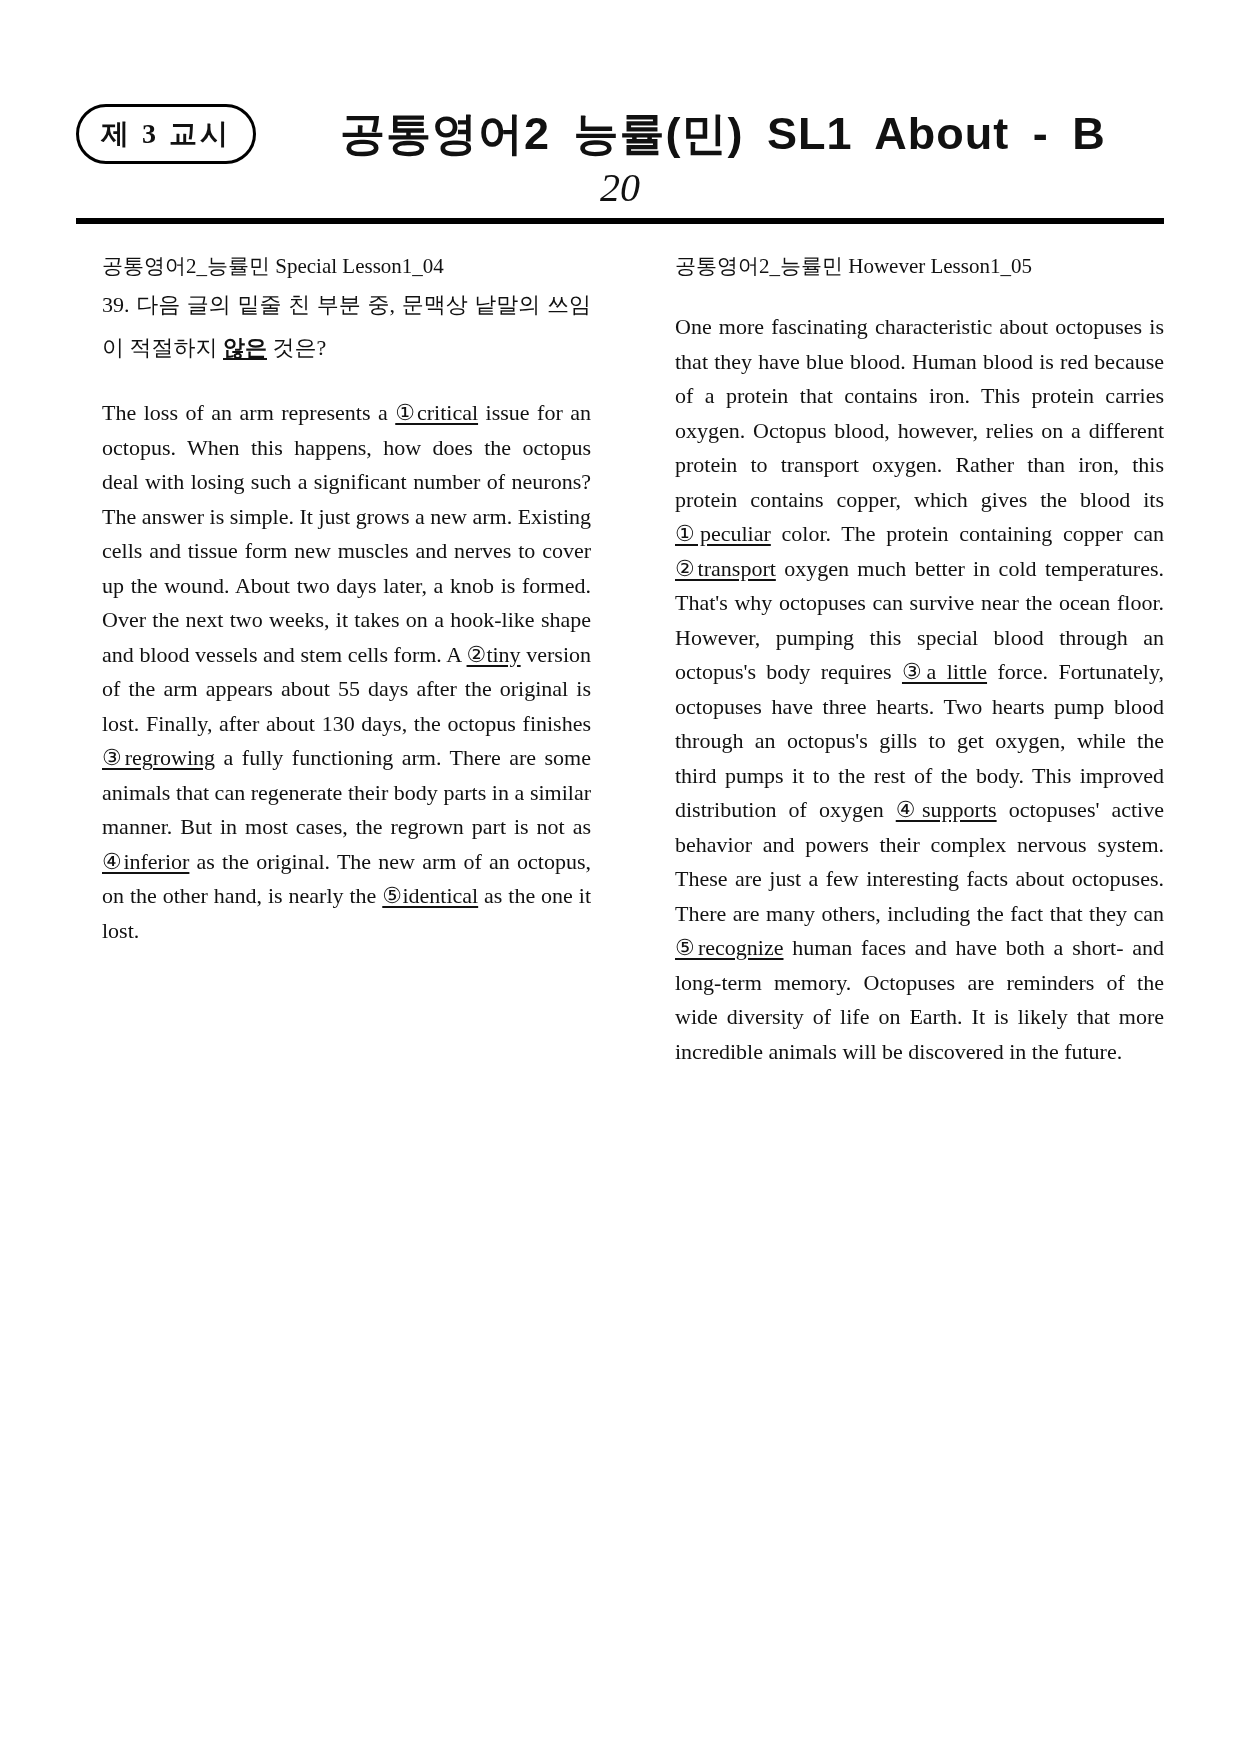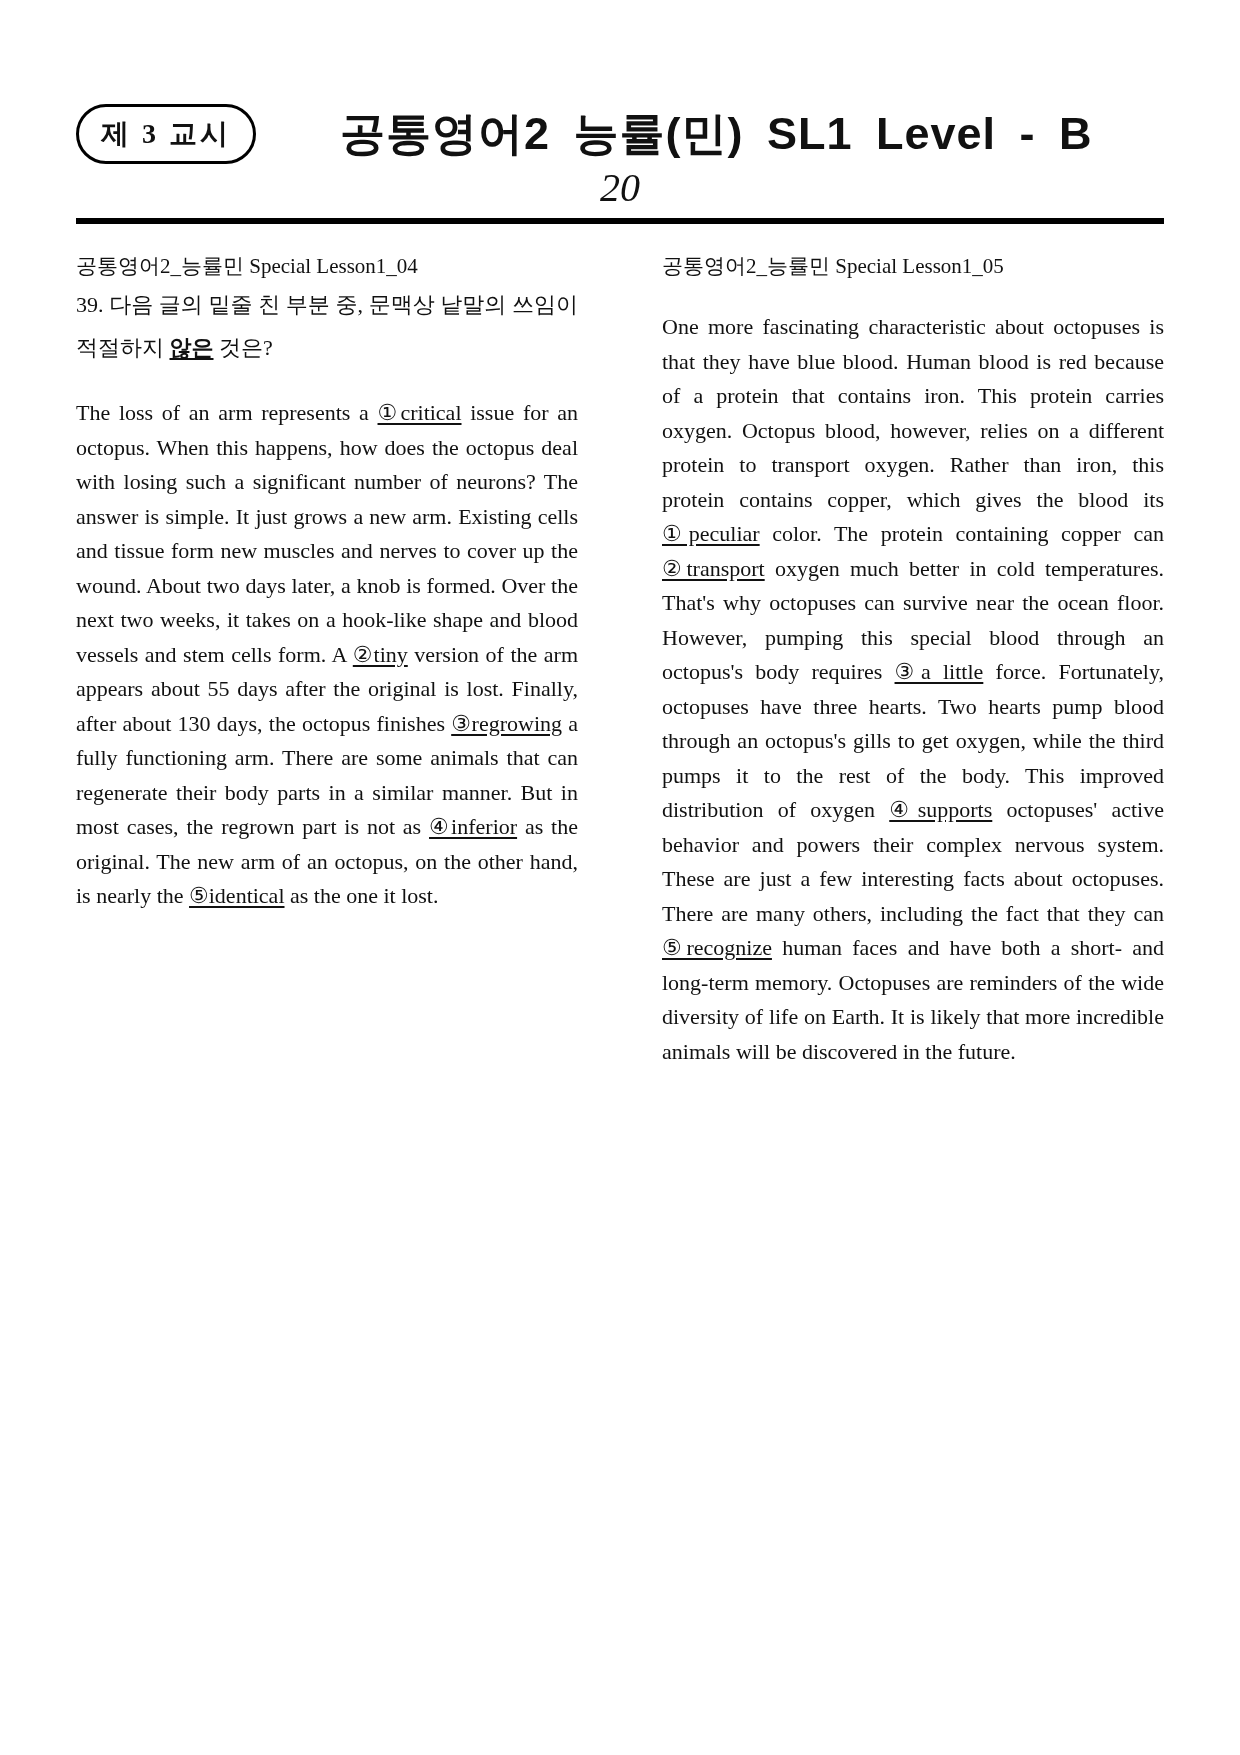--- a/index.html
+++ b/index.html
@@ -41,21 +41,21 @@
     line-height:1;
     margin-top:4px;
   }
   .rule{
     border:none;
     border-top:6px solid #000;
     margin:10px 0 0 0;
   }
 
   
-  .columns{display:flex;gap:84px;margin-top:26px;}
+  .columns{display:flex;gap:84px;margin-top:26px;margin-left:26px;}
   .col{flex:1;min-width:0;}
 
   .source{
     font-size:21px;
     line-height:33px;
     white-space:nowrap;
   }
   .prompt{
     font-size:22px;
     line-height:43px;
@@ -81,40 +81,40 @@
 </head>
 <body>
 
 <div class="page">
   <div class="inner">
 
     <div class="header-row">
       <div class="badge">
         <span>제 3 교시</span>
       </div>
-      <h1 class="title">공통영어2 능률(민) SL1 Level - B</h1>
+      <h1 class="title">공통영어2 능률(민) SL1 About - B</h1>
     </div>
 
     <div class="page-number">20</div>
 
     <hr class="rule">
 
     <div class="columns">
 
       <section class="col">
         <div class="source">공통영어2_능률민 Special Lesson1_04</div>
         <div class="prompt">
           <span>39.</span>
           <span>다음 글의 밑줄 친 부분 중, 문맥상 낱말의 쓰임이 적절하지</span>
           <span class="emph">않은</span>
           <span>것은?</span>
         </div>
         <p class="passage"><span>The loss of an arm represents a </span><span class="u-seg">①critical</span><span> issue for an octopus. When this happens, how does the octopus deal with losing such a significant number of neurons? The answer is simple. It just grows a new arm. Existing cells and tissue form new muscles and nerves to cover up the wound. About two days later, a knob is formed. Over the next two weeks, it takes on a hook-like shape and blood vessels and stem cells form. A </span><span class="u-seg">②tiny</span><span> version of the arm appears about 55 days after the original is lost. Finally, after about 130 days, the octopus finishes </span><span class="u-seg">③regrowing</span><span> a fully functioning arm. There are some animals that can regenerate their body parts in a similar manner. But in most cases, the regrown part is not as </span><span class="u-seg">④inferior</span><span> as the original. The new arm of an octopus, on the other hand, is nearly the </span><span class="u-seg">⑤identical</span><span> as the one it lost.</span></p>
       </section>
 
       <section class="col">
-        <div class="source">공통영어2_능률민 Special Lesson1_05</div>
+        <div class="source">공통영어2_능률민 However Lesson1_05</div>
         <p class="passage"><span>One more fascinating characteristic about octopuses is that they have blue blood. Human blood is red because of a protein that contains iron. This protein carries oxygen. Octopus blood, however, relies on a different protein to transport oxygen. Rather than iron, this protein contains copper, which gives the blood its </span><span class="u-seg">①peculiar</span><span> color. The protein containing copper can </span><span class="u-seg">②transport</span><span> oxygen much better in cold temperatures. That's why octopuses can survive near the ocean floor. However, pumping this special blood through an octopus's body requires </span><span class="u-seg">③a little</span><span> force. Fortunately, octopuses have three hearts. Two hearts pump blood through an octopus's gills to get oxygen, while the third pumps it to the rest of the body. This improved distribution of oxygen </span><span class="u-seg">④supports</span><span> octopuses' active behavior and powers their complex nervous system. These are just a few interesting facts about octopuses. There are many others, including the fact that they can </span><span class="u-seg">⑤recognize</span><span> human faces and have both a short- and long-term memory. Octopuses are reminders of the wide diversity of life on Earth. It is likely that more incredible animals will be discovered in the future.</span></p>
       </section>
 
     </div>
   </div>
 </div>
 
 </body></html>

